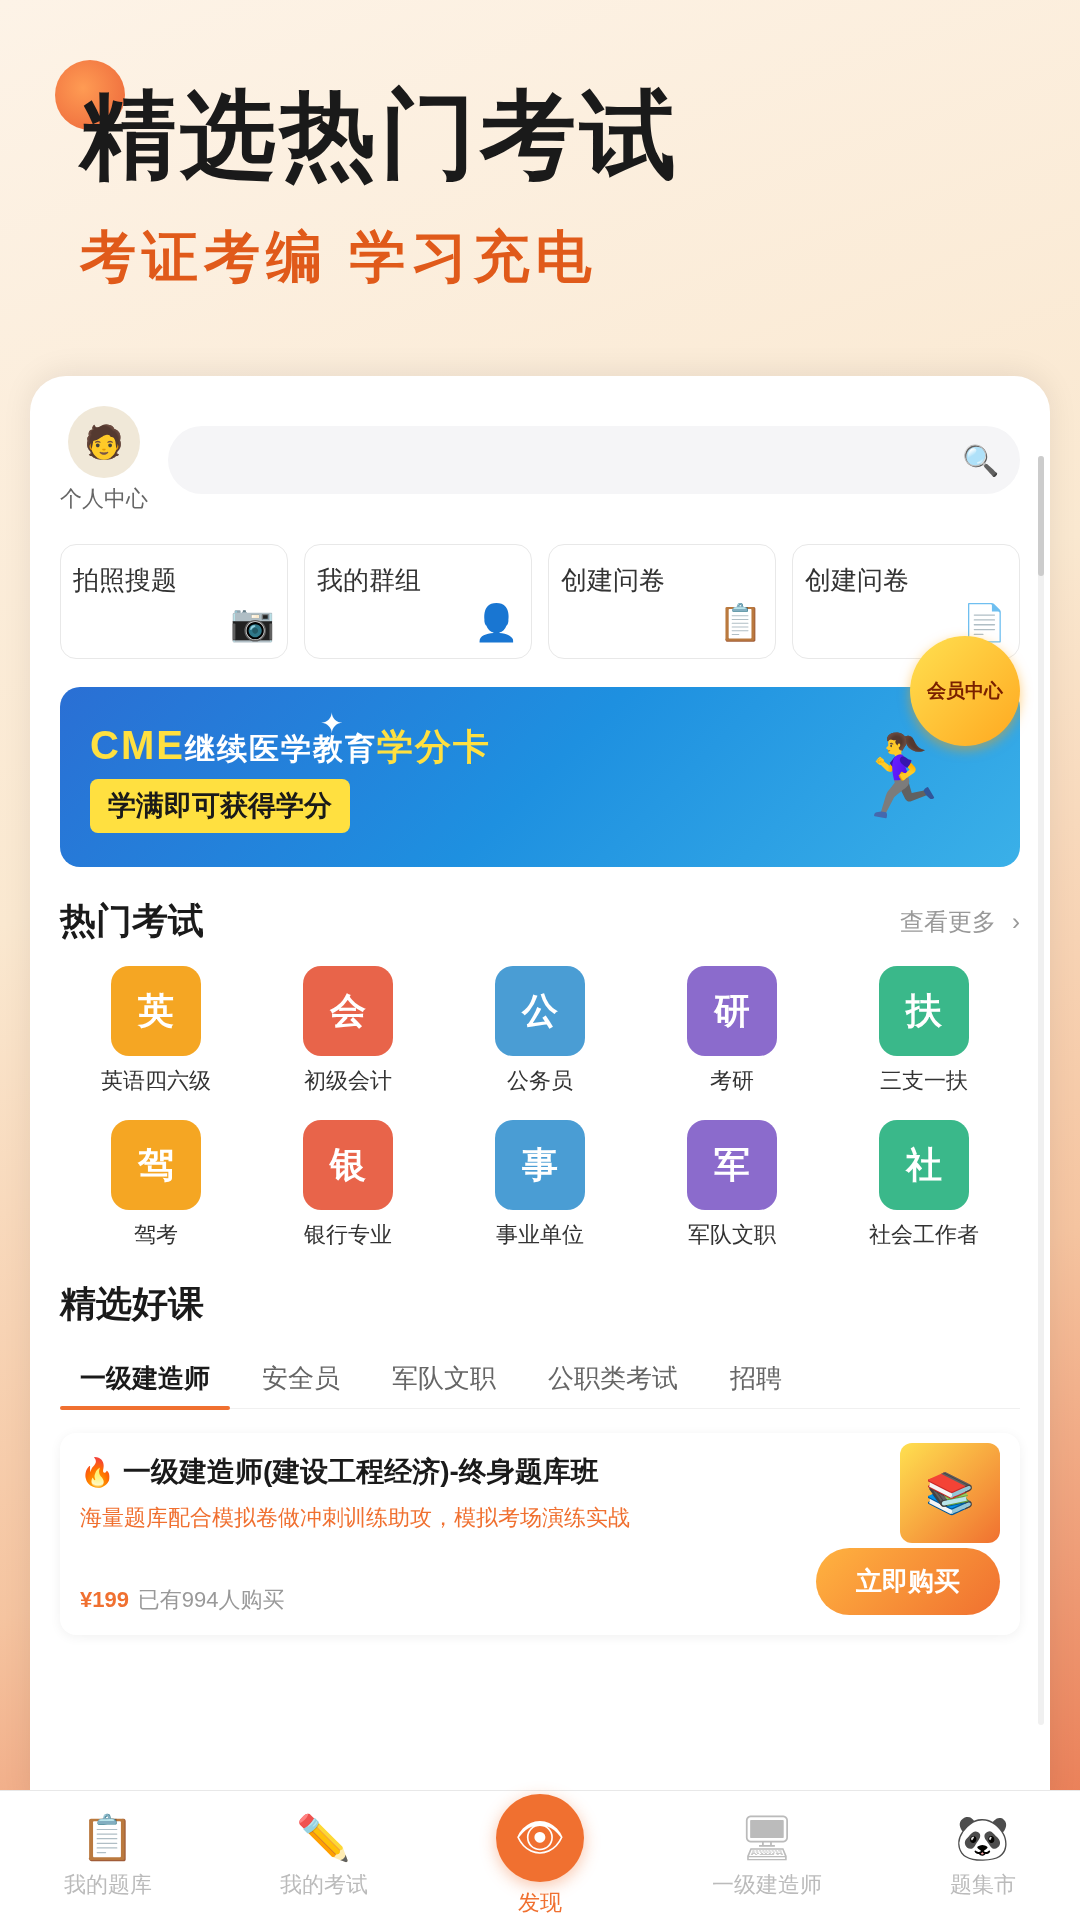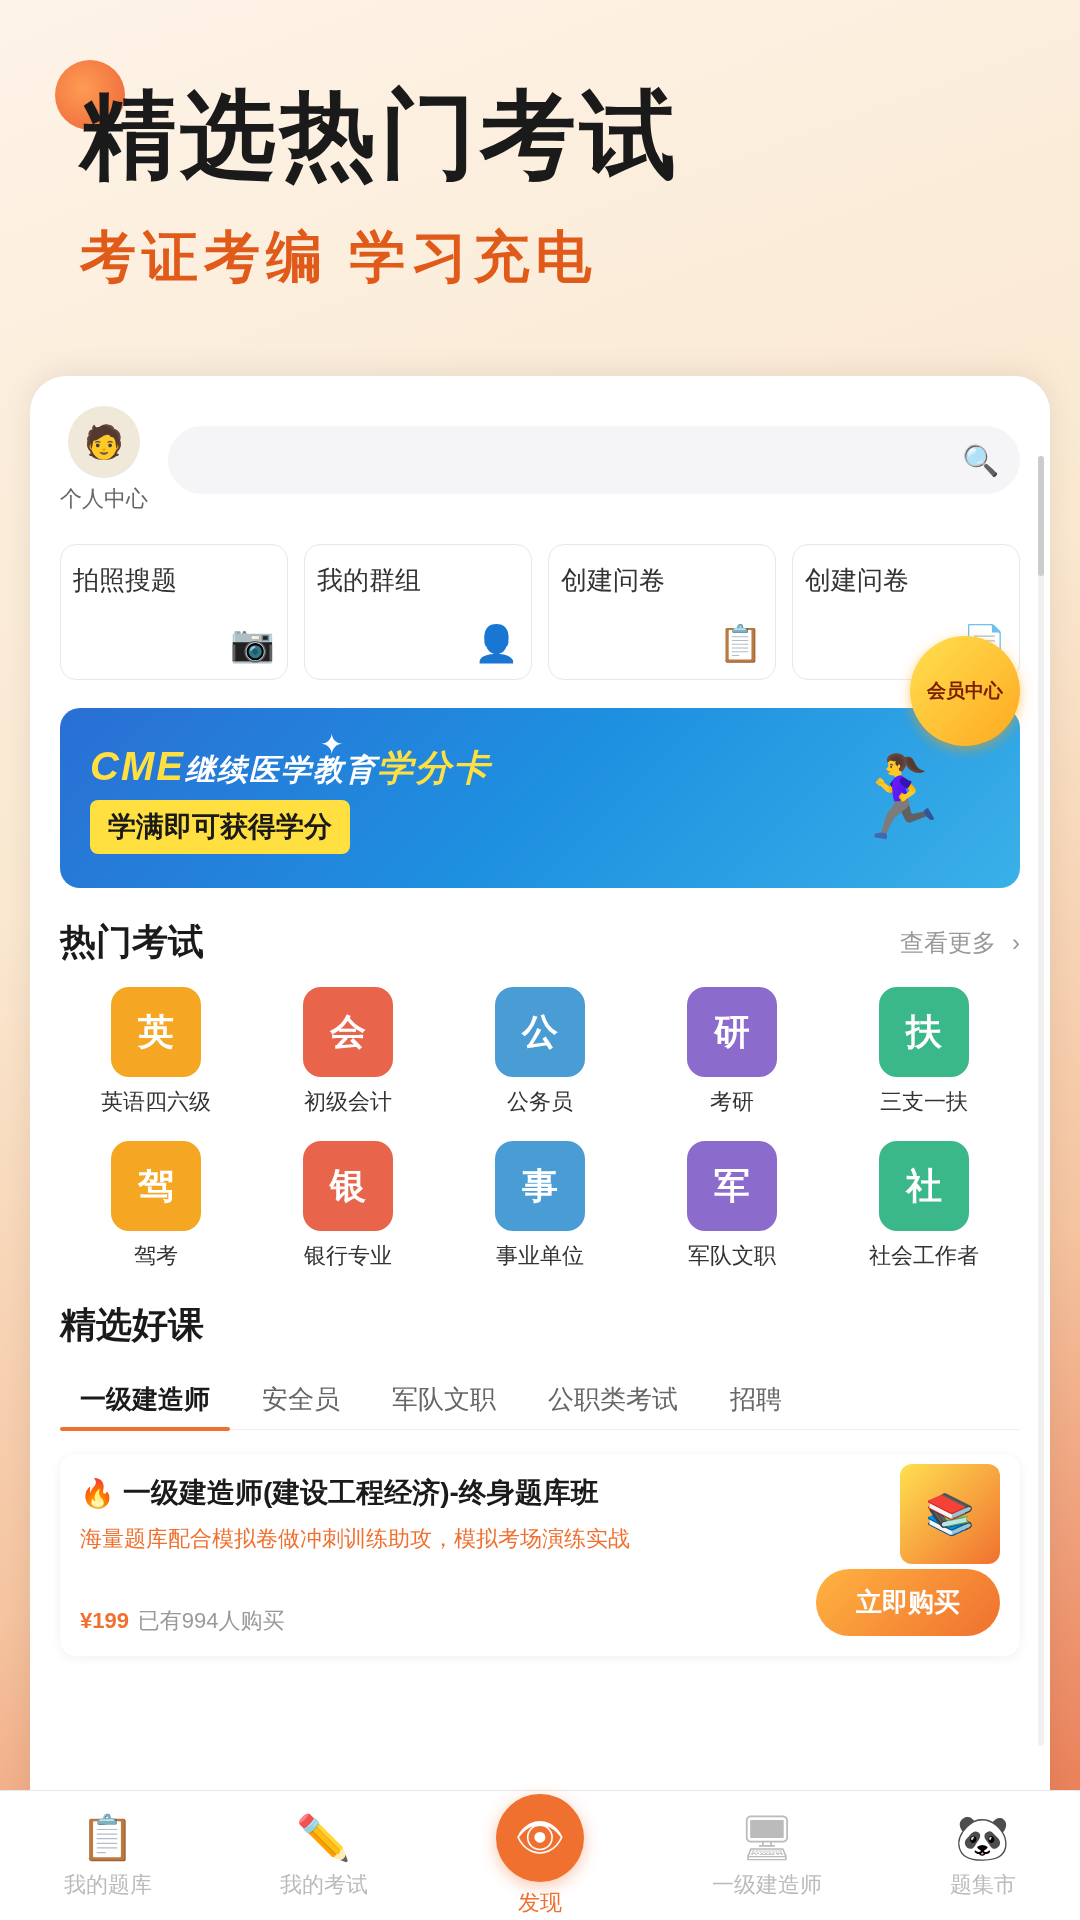--- a/index.html
+++ b/index.html
@@ -109,21 +109,21 @@
       gap: 16px;
       margin-bottom: 28px;
     }
     .quick-action-item {
       border: 1.5px solid #e8e8e8;
       border-radius: 16px;
       padding: 18px 12px 14px;
       display: flex;
       flex-direction: column;
       align-items: flex-start;
-      gap: 25px;
+      gap: 4px;
       cursor: pointer;
     }
     .quick-action-label {
       font-size: 26px;
       color: #333;
       font-weight: 500;
     }
     .quick-action-icon {
       font-size: 36px;
       align-self: flex-end;
@@ -147,21 +147,20 @@
     }
     .banner-text-block {
       z-index: 2;
     }
     .banner-title {
       font-size: 34px;
       font-weight: 900;
       color: #ffe040;
       letter-spacing: 2px;
       line-height: 1.2;
-      font-style: italic;
     }
     .banner-title span.white { color: #fff; }
     .banner-subtitle-box {
       background: #ffe040;
       border-radius: 8px;
       padding: 8px 18px;
       margin-top: 10px;
       display: inline-block;
     }
     .banner-subtitle {

